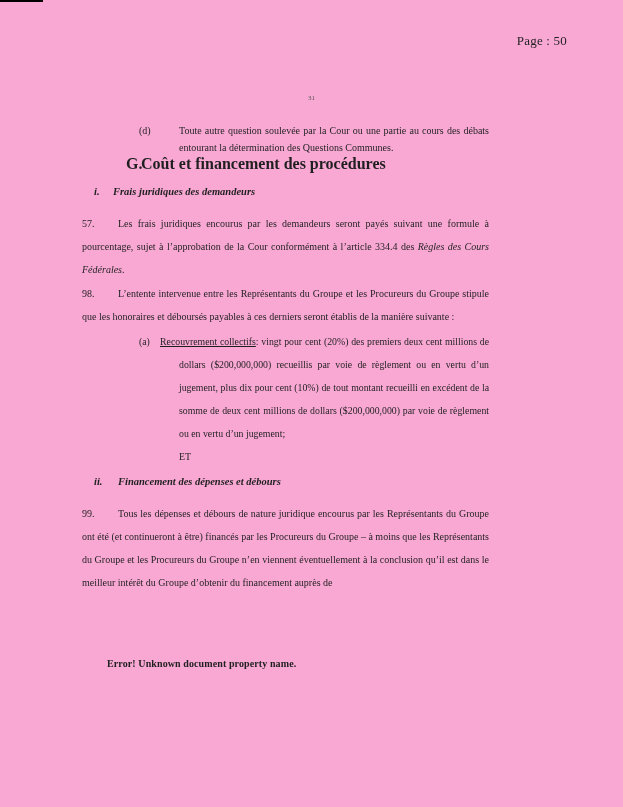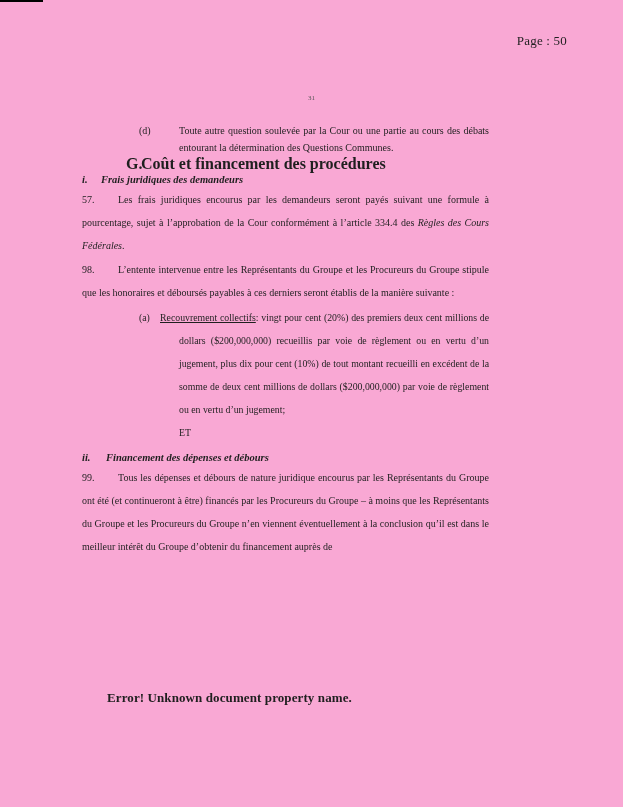--- a/index.html
+++ b/index.html
@@ -47,21 +47,21 @@
   }
   .d-label { display: inline-block; width: 40px; text-indent: 0; }
   
   .h-g {
     margin: 0 0 0 44px;
     font-weight: bold;
     font-size: 16px;
     line-height: 16px;
   }
   .h-i {
-    margin: 0;
+    margin: 12px;
     font-weight: bold;
     font-style: italic;
     font-size: 10.5px;
     line-height: 16px;
   }
   .h-ii { margin-top: 6px; }
   .h-label { display: inline-block; text-indent: 0; }
   .hl-g { width: 15px; }
   .hl-i { width: 19px; }
   .hl-ii { width: 24px; }
@@ -81,22 +81,22 @@
     text-align: justify;
     font-size: 9.8px;
   }
   .item-a { margin-top: 2px; }
   .item-b { margin-top: 3px; }
   .ilabel { display: inline-block; width: 21px; text-indent: 0; }
   .ul { text-decoration: underline; }
   .et-line { text-indent: 0; }
   .footer-error {
     position: absolute;
-    left: 107px; top: 690px;
-    font-size: 13px;
+    left: 107px; top: 658px;
+    font-size: 10px;
     font-weight: bold;
     letter-spacing: 0.1px;
   }
 </style>
 </head>
 <body>
 
 <div class="page">
 
   <div class="corner-mark"></div>

